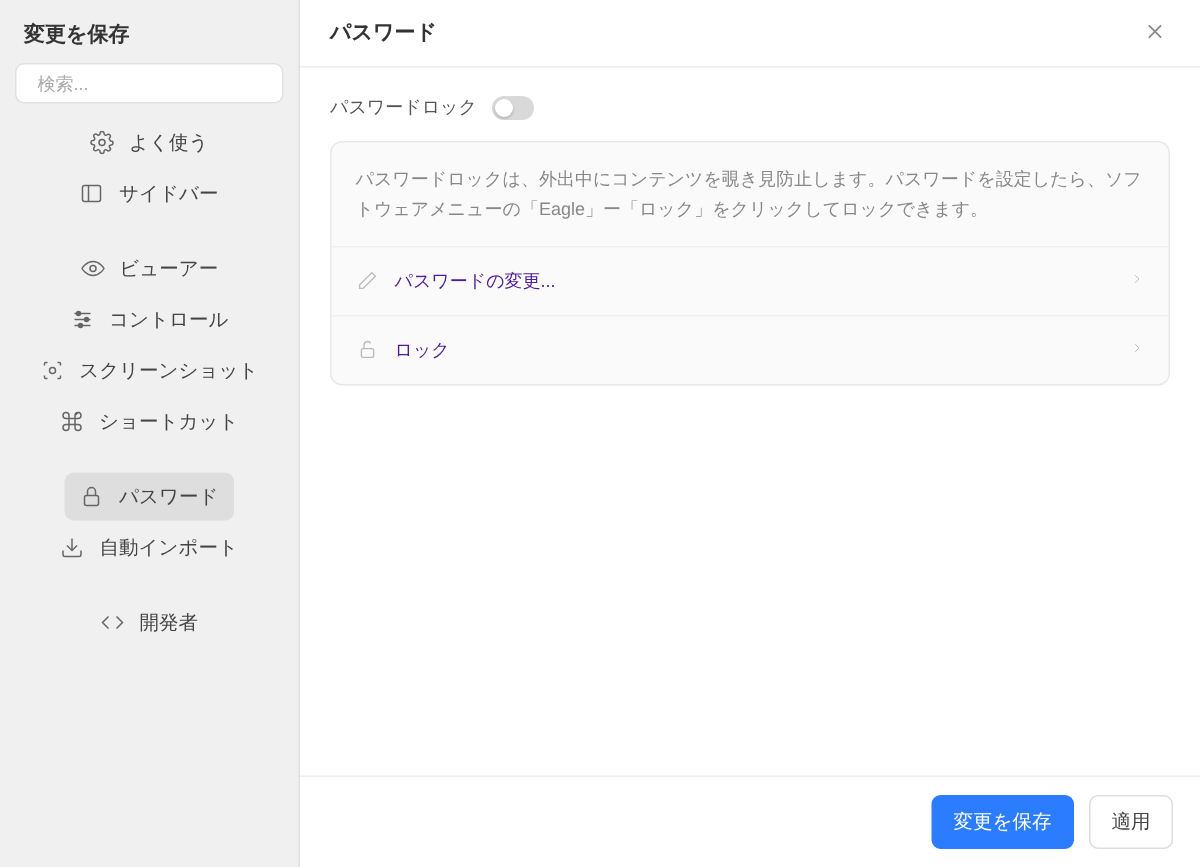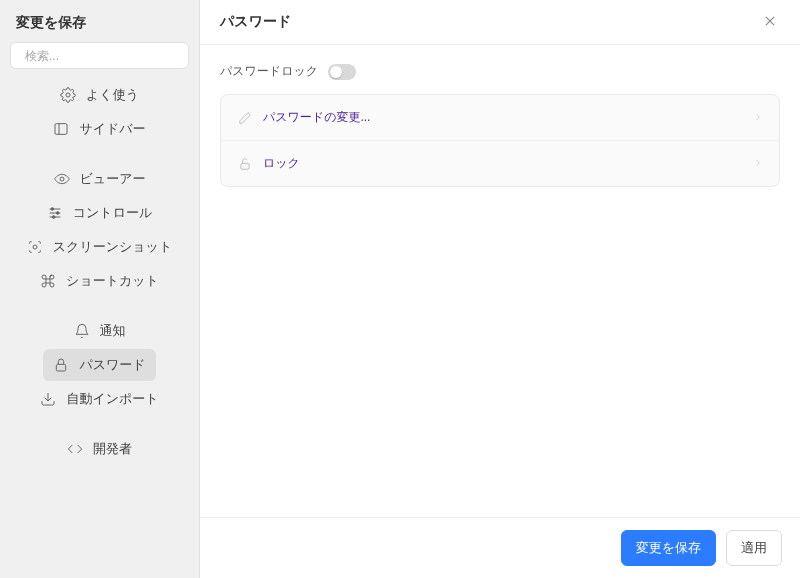--- a/index.html
+++ b/index.html
@@ -274,29 +274,20 @@
       <span class="ic">
         <svg viewBox="0 0 24 24">
             <path d="M18 3a3 3 0 0 0-3 3v12a3 3 0 1 0 3-3H6a3 3 0 1 0 3 3V6a3 3 0 1 0-3 3h12a3 3 0 1 0-3-3z"></path>
           </svg>
       </span>
       <span>ショートカット</span>
     </div>
 
     <div class="nav-sep"></div>
 
-    <div class="nav-item">
-      <span class="ic">
-        <svg viewBox="0 0 24 24">
-            <path d="M18 8a6 6 0 1 0-12 0c0 7-3 9-3 9h18s-3-2-3-9"></path>
-            <path d="M13.7 21a2 2 0 0 1-3.4 0"></path>
-          </svg>
-      </span>
-      <span>通知</span>
-    </div>
 
     <div class="nav-item active">
       <span class="ic">
         <svg viewBox="0 0 24 24">
             <rect x="5" y="11" width="14" height="10" rx="2"></rect>
             <path d="M8 11V7a4 4 0 1 1 8 0v4"></path>
           </svg>
       </span>
       <span>パスワード</span>
     </div>
@@ -340,20 +331,21 @@
     </div>
   </div>
 
   <div class="content">
     <div class="toggle-row">
       <span>パスワードロック</span>
       <div class="toggle"></div>
     </div>
 
     <div class="panel">
+      <div class="panel-desc">パスワードロックは、外出中にコンテンツを覗き見防止します。パスワードを設定したら、ソフトウェアメニューの「Eagle」ー「ロック」をクリックしてロックできます。</div>
 
       <div class="panel-row">
         <span class="ic">
           <svg viewBox="0 0 24 24">
               <path d="M17 3l4 4L7 21H3v-4L17 3z"></path>
             </svg>
         </span>
         <span class="label">パスワードの変更...</span>
         <span class="chev">
           <svg viewBox="0 0 24 24">

